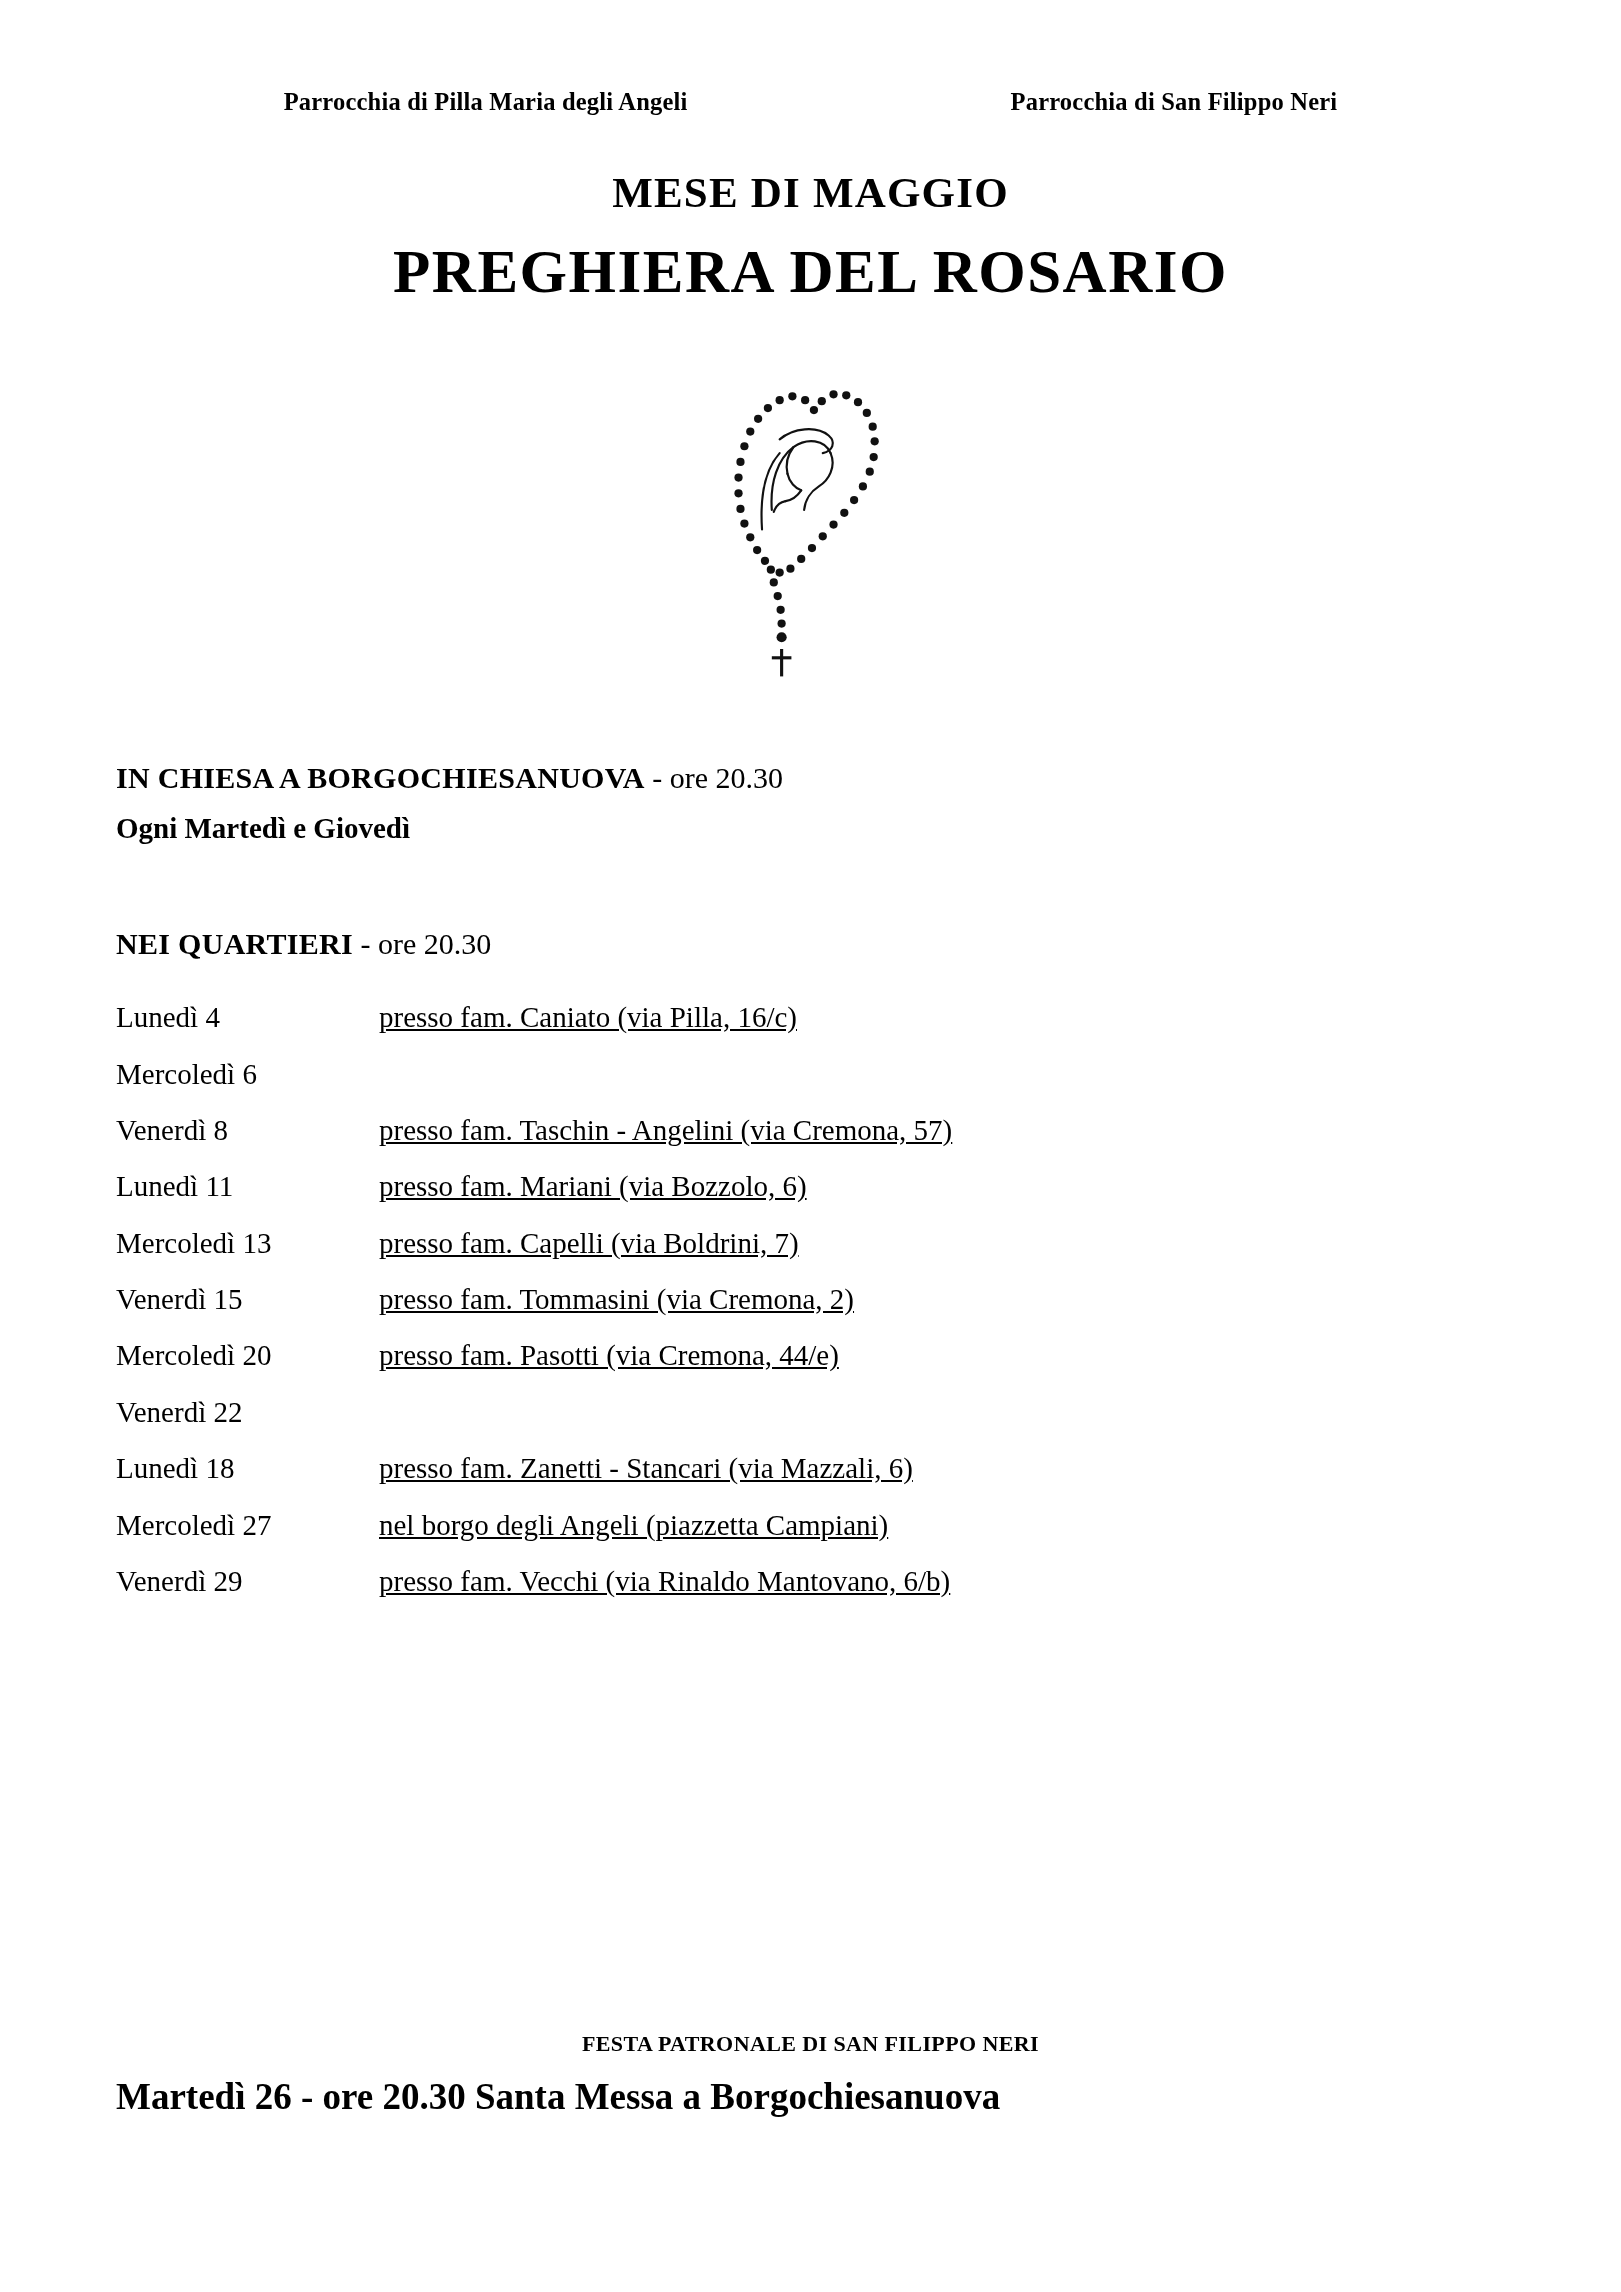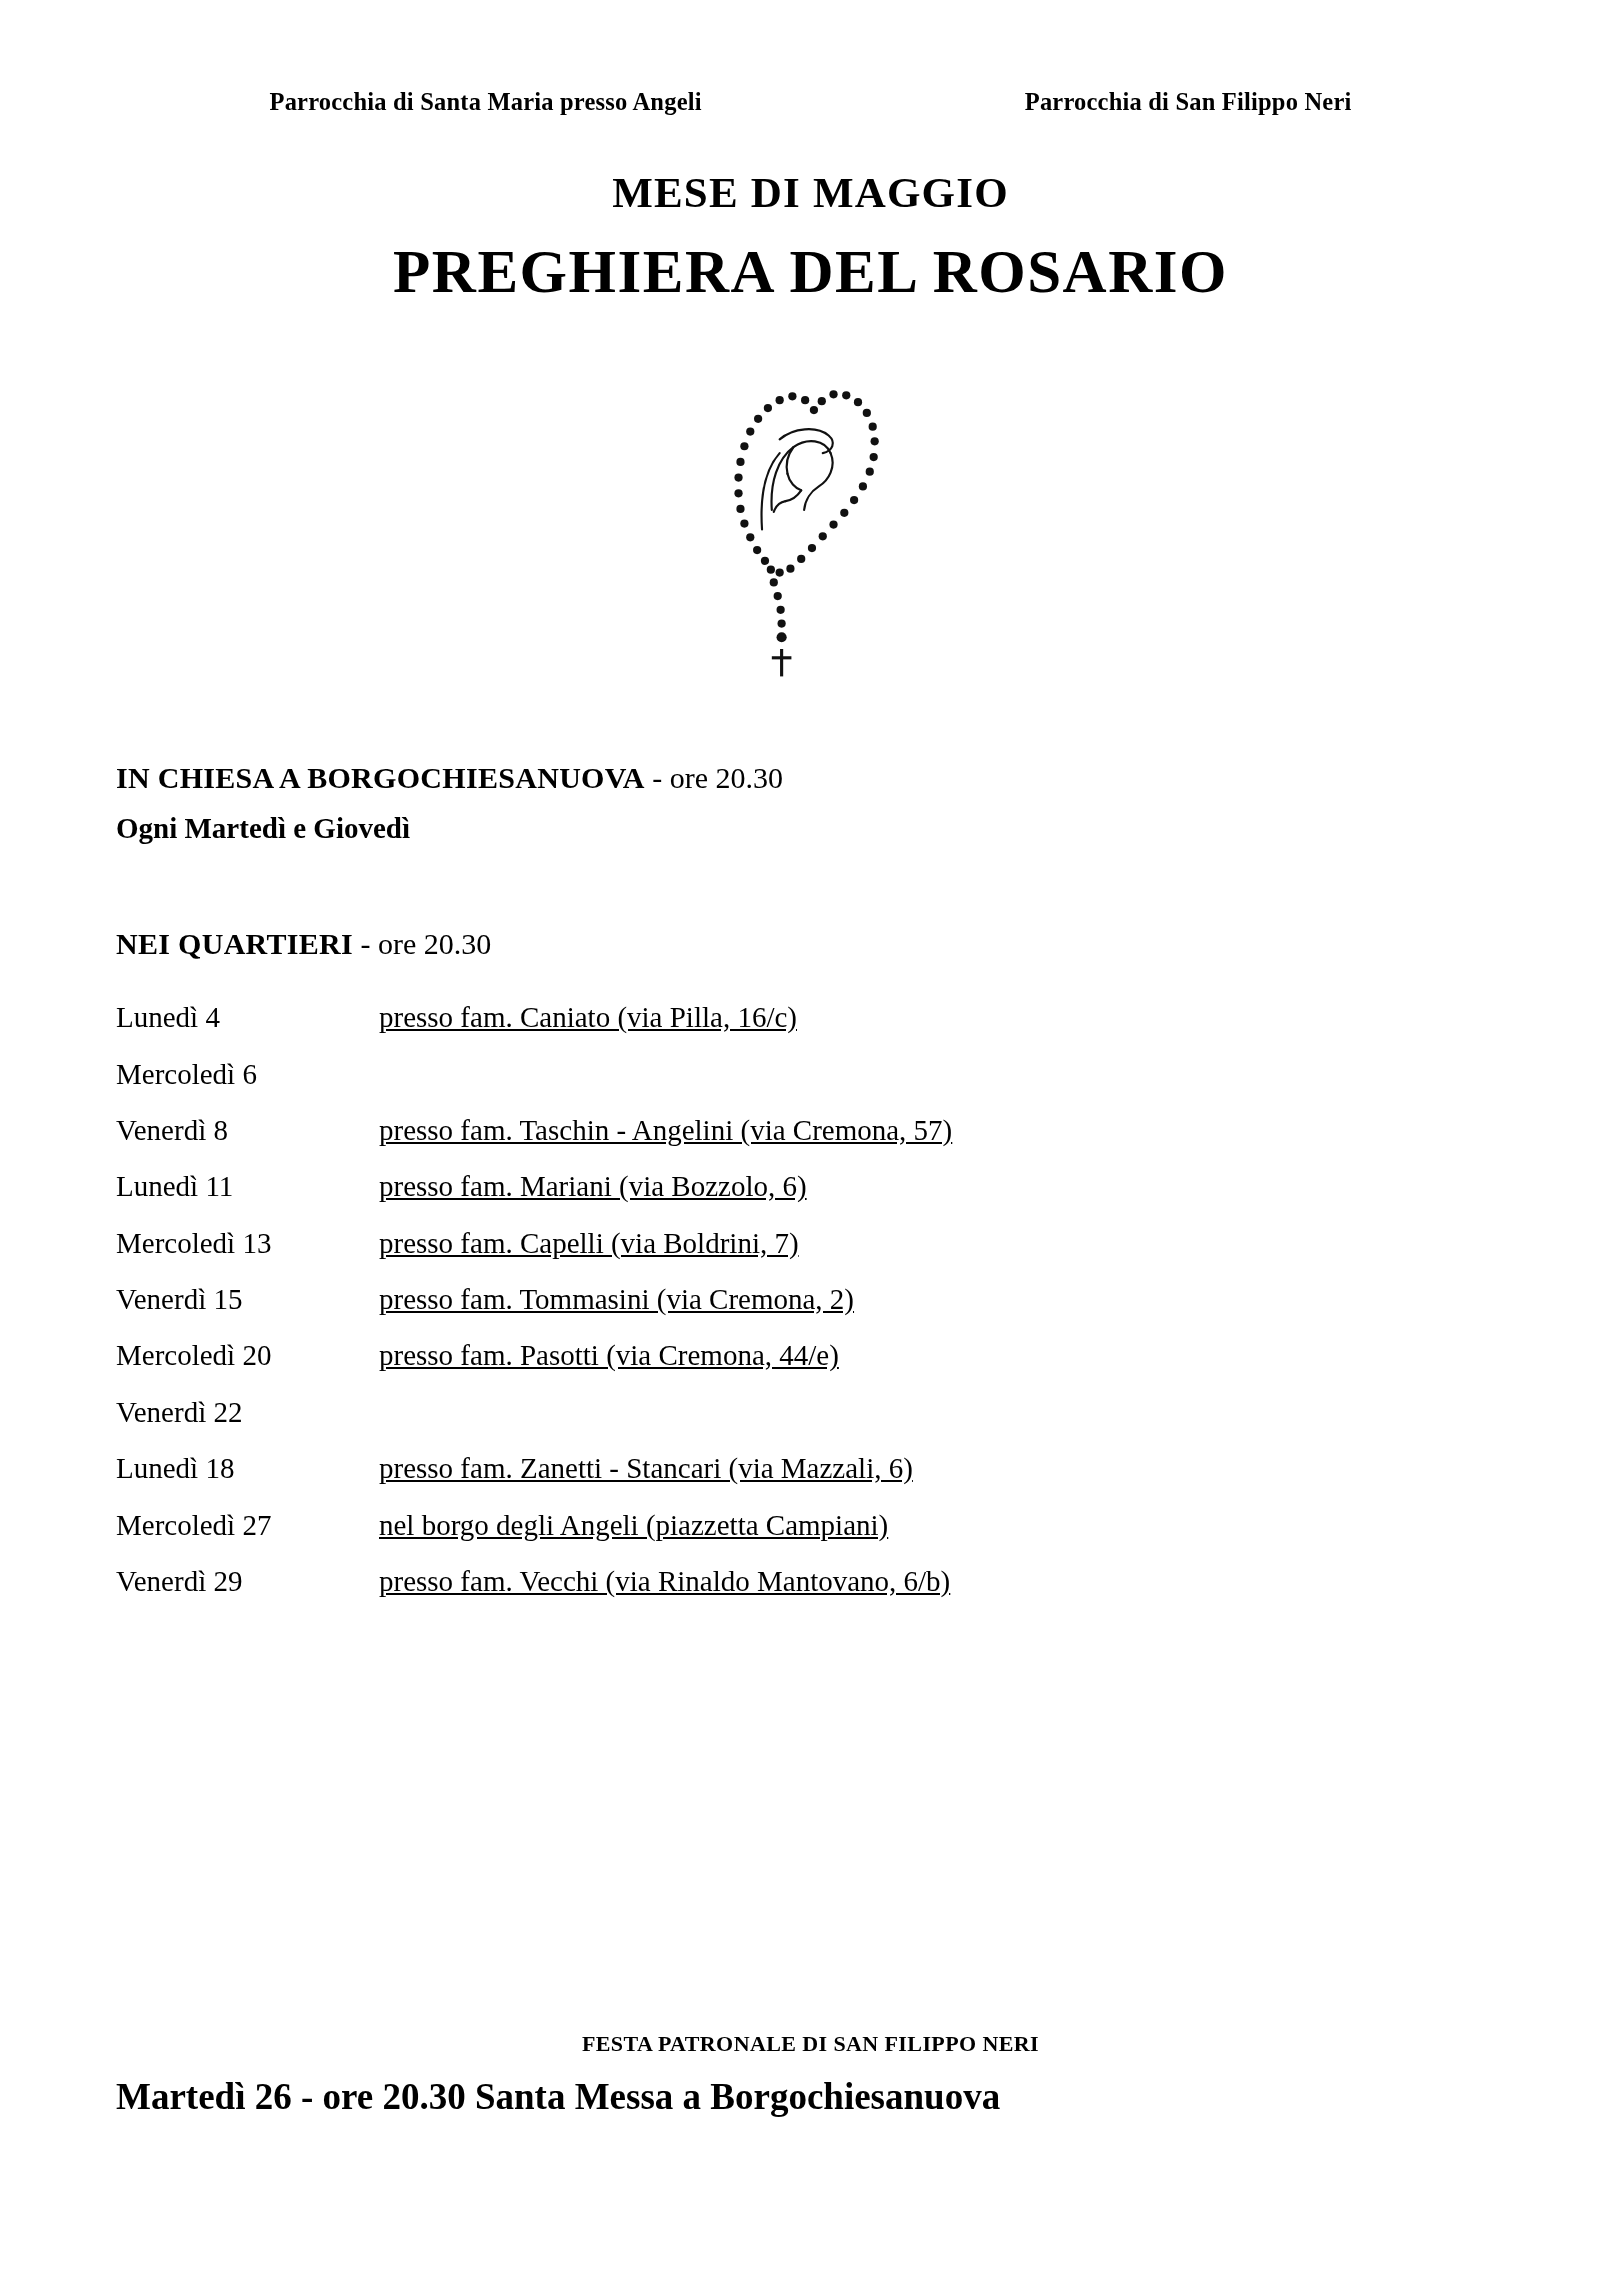--- a/index.html
+++ b/index.html
@@ -128,21 +128,21 @@
     line-height: 1.45;
     margin-top: 9.8px;
   }
 </style>
 </head>
 <body>
 
 <div class="page">
 
   <div class="parish-header">
-    <span class="parish-left">Parrocchia di Santa Maria presso Angeli</span>
+    <span class="parish-left">Parrocchia di Pilla Maria degli Angeli</span>
     <span class="parish-right">Parrocchia di San Filippo Neri</span>
   </div>
 
   <div class="title-block">
     <div class="title-small">MESE DI MAGGIO</div>
     <div class="title-main">PREGHIERA DEL ROSARIO</div>
   </div>
 
   <div class="rosary-art">
     <svg viewBox="0 0 220 340" width="216" height="333" xmlns="http://www.w3.org/2000/svg">

